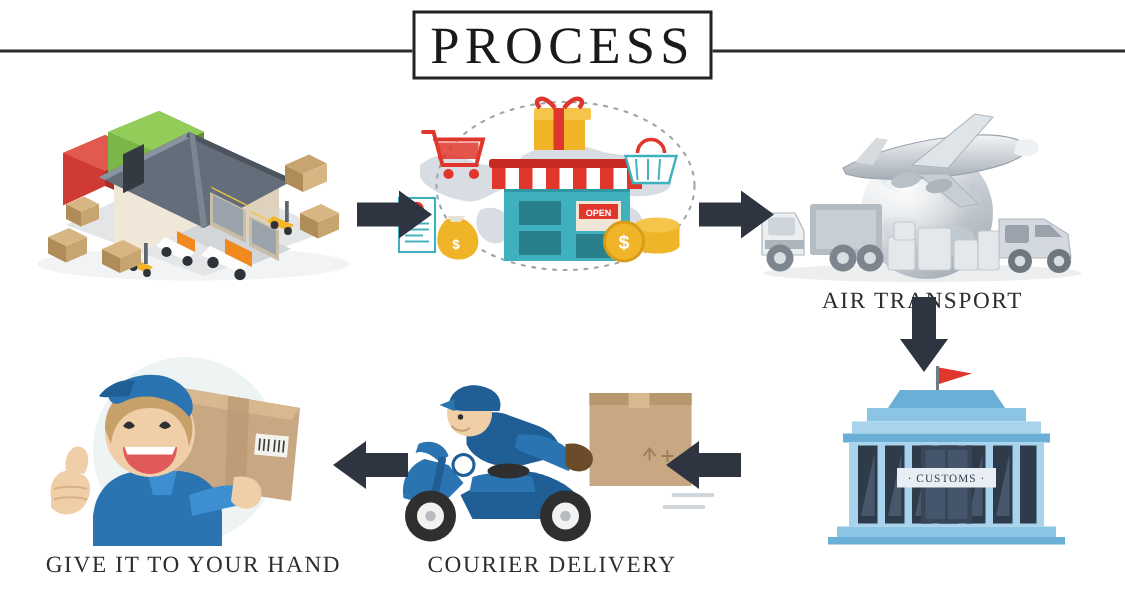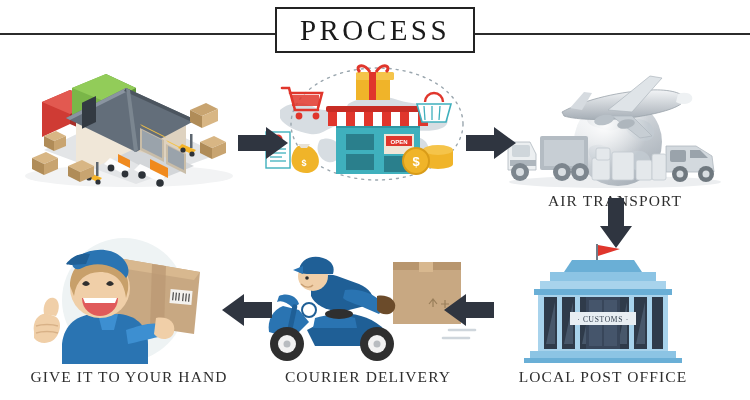--- a/index.html
+++ b/index.html
@@ -17,37 +17,37 @@
   .rule.left  { left: 0;   width: 282px; }
   .rule.right { left: 468px; width: 282px; }
   .title-box {
     position: absolute; left: 275px; top: 7px;
     width: 200px; height: 46px;
     border: 2px solid #232323; background: #ffffff;
     display: flex; align-items: center; justify-content: center;
   }
   .title-text {
     font-family: "Liberation Serif", serif;
-    font-size: 29px; letter-spacing: 3.5px; color: #1a1a1a;
+    font-size: 35px; letter-spacing: 3.5px; color: #1a1a1a;
     line-height: 1;
   }
 
   
   .step { position: absolute; width: 230px; }
   .art  { position: relative; width: 230px; height: 130px; }
   .caption {
     width: 230px; text-align: center;
     font-family: "Liberation Serif", serif;
     font-size: 15.5px; letter-spacing: 1.1px; color: #2e2e2e;
     margin-top: 4px; white-space: nowrap;
   }
   .s1 { left: 14px;  top: 58px; }
   .s2 { left: 262px; top: 58px; }
   .s3 { left: 500px; top: 58px; }
-  .s4 { left: 488px; top: 234px; }
+  .s4 { left: 516px; top: 234px; }
   .s5 { left: 253px; top: 234px; }
   .s6 { left: 14px;  top: 234px; }
 
   
   .arrow { position: absolute; }
   .ar-right { width: 50px; height: 36px; }
   .ar-down  { width: 36px; height: 50px; }
   .a1 { left: 238px; top: 125px; }
   .a2 { left: 466px; top: 125px; }
   .a3 { left: 598px; top: 198px; }
@@ -357,21 +357,20 @@
         <rect x="101" y="66" width="13" height="46" fill="#45556b"></rect>
         <rect x="116" y="66" width="13" height="46" fill="#45556b"></rect>
 
         <rect x="82" y="78" width="66" height="13" fill="#e8eef3"></rect>
         <text x="115" y="87.5" font-family="Liberation Serif, serif" font-size="7.5" letter-spacing="0.7" fill="#2f3b4a" text-anchor="middle">· CUSTOMS ·</text>
 
         <rect x="42" y="117" width="146" height="7" fill="#8cc4e4"></rect>
         <rect x="36" y="124" width="158" height="5" fill="#6aafd6"></rect>
       </svg>
     </div>
-    <div class="caption">LOCAL POST OFFICE</div>
   </div>
 
   <div class="step s6">
     <div class="art">
       <svg viewBox="0 0 230 130" width="230" height="130">
         <circle cx="110" cy="66" r="62" fill="#eef3f4"></circle>
 
         <g>
           <polygon points="104,24 186,38 180,100 100,88" fill="#c8a882"></polygon>
           <polygon points="104,24 186,38 180,46 100,33" fill="#d8b88f"></polygon>

